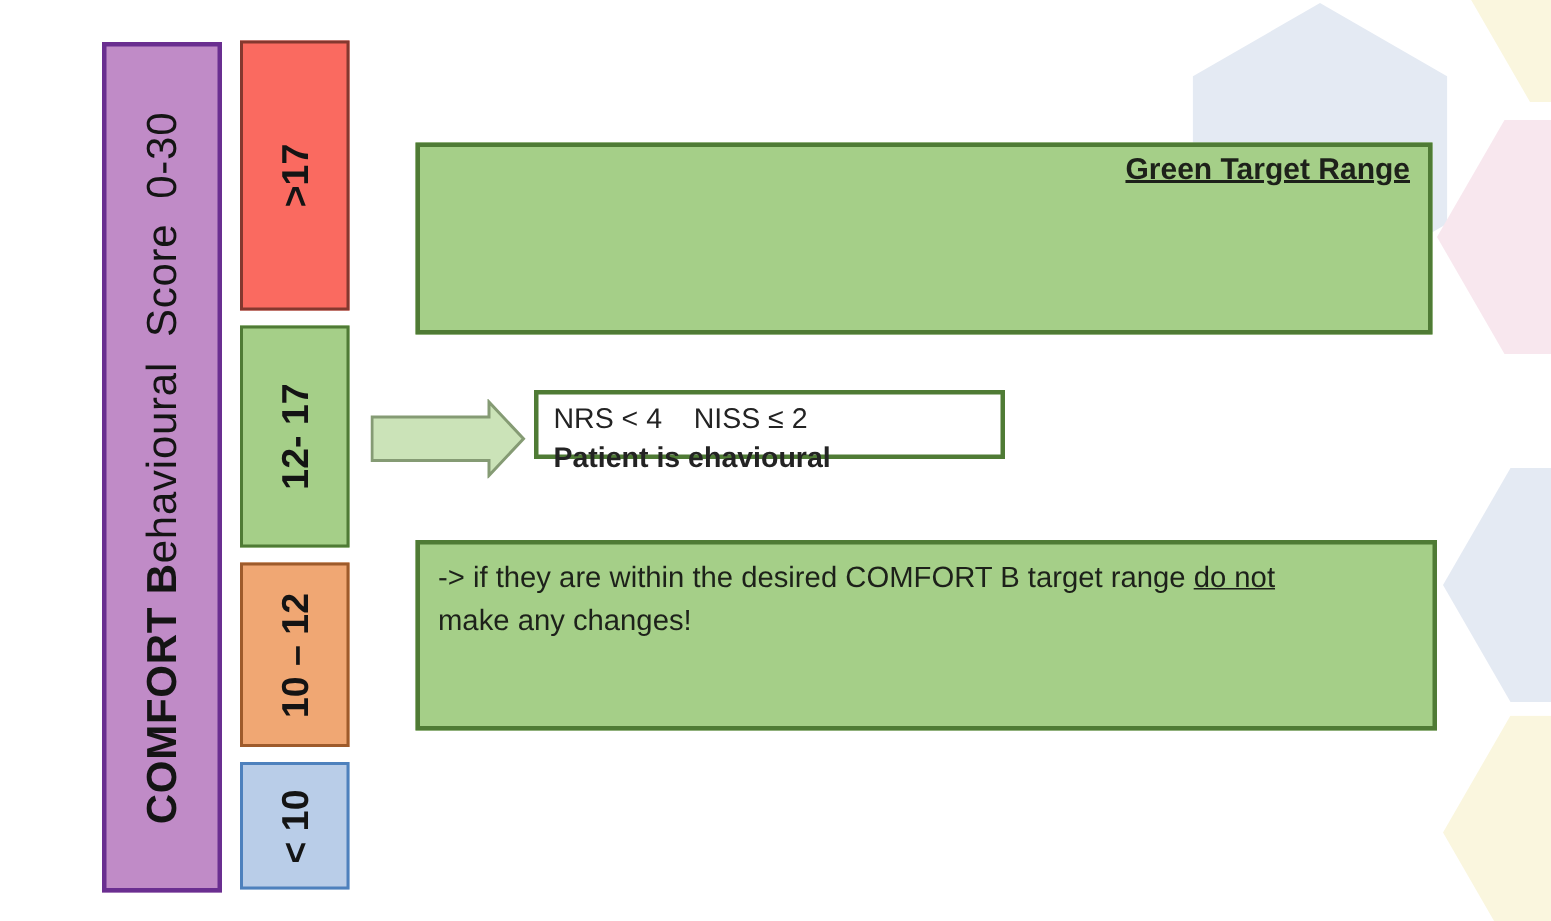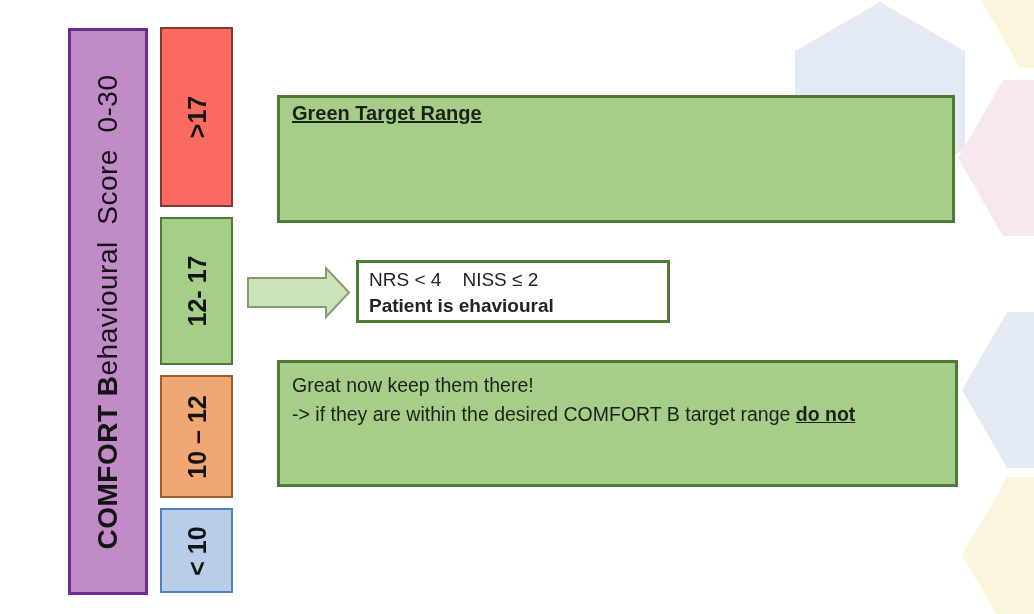--- a/index.html
+++ b/index.html
@@ -41,30 +41,30 @@
     transform:translate(-50%,-50%) rotate(-90deg);
     text-align:center;font-weight:bold;font-size:25px;white-space:pre;color:#141414;
   }
   
   .panel{
     position:absolute;z-index:1;background:#a5cf88;border:3px solid #4f7b35;
     box-sizing:border-box;color:#1d211a;
   }
   #target-panel{left:277px;top:95px;width:678px;height:128px;padding:4px 12px 0 12px;}
   #target-panel .panel-title{
-    text-align:left;font-weight:bold;text-decoration:underline;font-size:20px;margin-bottom:3px;
+    text-align:right;font-weight:bold;text-decoration:underline;font-size:20px;margin-bottom:3px;
   }
   #target-panel .panel-body{font-size:19.5px;line-height:1.44;}
   #advice-panel{left:277px;top:360px;width:681px;height:127px;padding:8px 12px 0 12px;font-size:19.5px;line-height:1.47;}
-  #advice-panel .emph{font-weight:bold;text-decoration:underline;}
+  #advice-panel .emph{font-weight:normal;text-decoration:underline;}
   
   #flow-arrow{position:absolute;z-index:1;left:247px;top:266px;width:104px;height:53px;}
   
   #assessment-box{
-    position:absolute;z-index:1;left:356px;top:260px;width:314px;height:63px;
+    position:absolute;z-index:1;left:356px;top:260px;width:314px;height:46px;
     background:#ffffff;border:3px solid #4f7b35;box-sizing:border-box;
     padding:4px 10px;font-size:19px;line-height:1.35;color:#232323;
   }
   #assessment-box .line1{white-space:pre;}
   #assessment-box .line2{font-weight:bold;}
 </style>
 </head>
 <body>
 
 <div id="canvas">
@@ -99,17 +99,17 @@
   <svg id="flow-arrow" viewBox="0 0 104 53" xmlns="http://www.w3.org/2000/svg">
     <polygon points="1,12 79,12 79,2 102,26.5 79,51 79,41 1,41" fill="#cbe3b8" stroke="#859b74" stroke-width="2" stroke-linejoin="miter"></polygon>
   </svg>
 
   <div id="assessment-box">
     <div class="line1">NRS &lt; 4    NISS ≤ 2</div>
     <div class="line2">Patient is ehavioural</div>
   </div>
 
   <div class="panel" id="advice-panel">
-    <div>Great now keep them there!</div>
     <div><span>-&gt; if they are within the desired COMFORT B target range </span><span class="emph">do not</span></div>
+    <div>make any changes!</div>
   </div>
 
 </div>
 
 </body></html>

